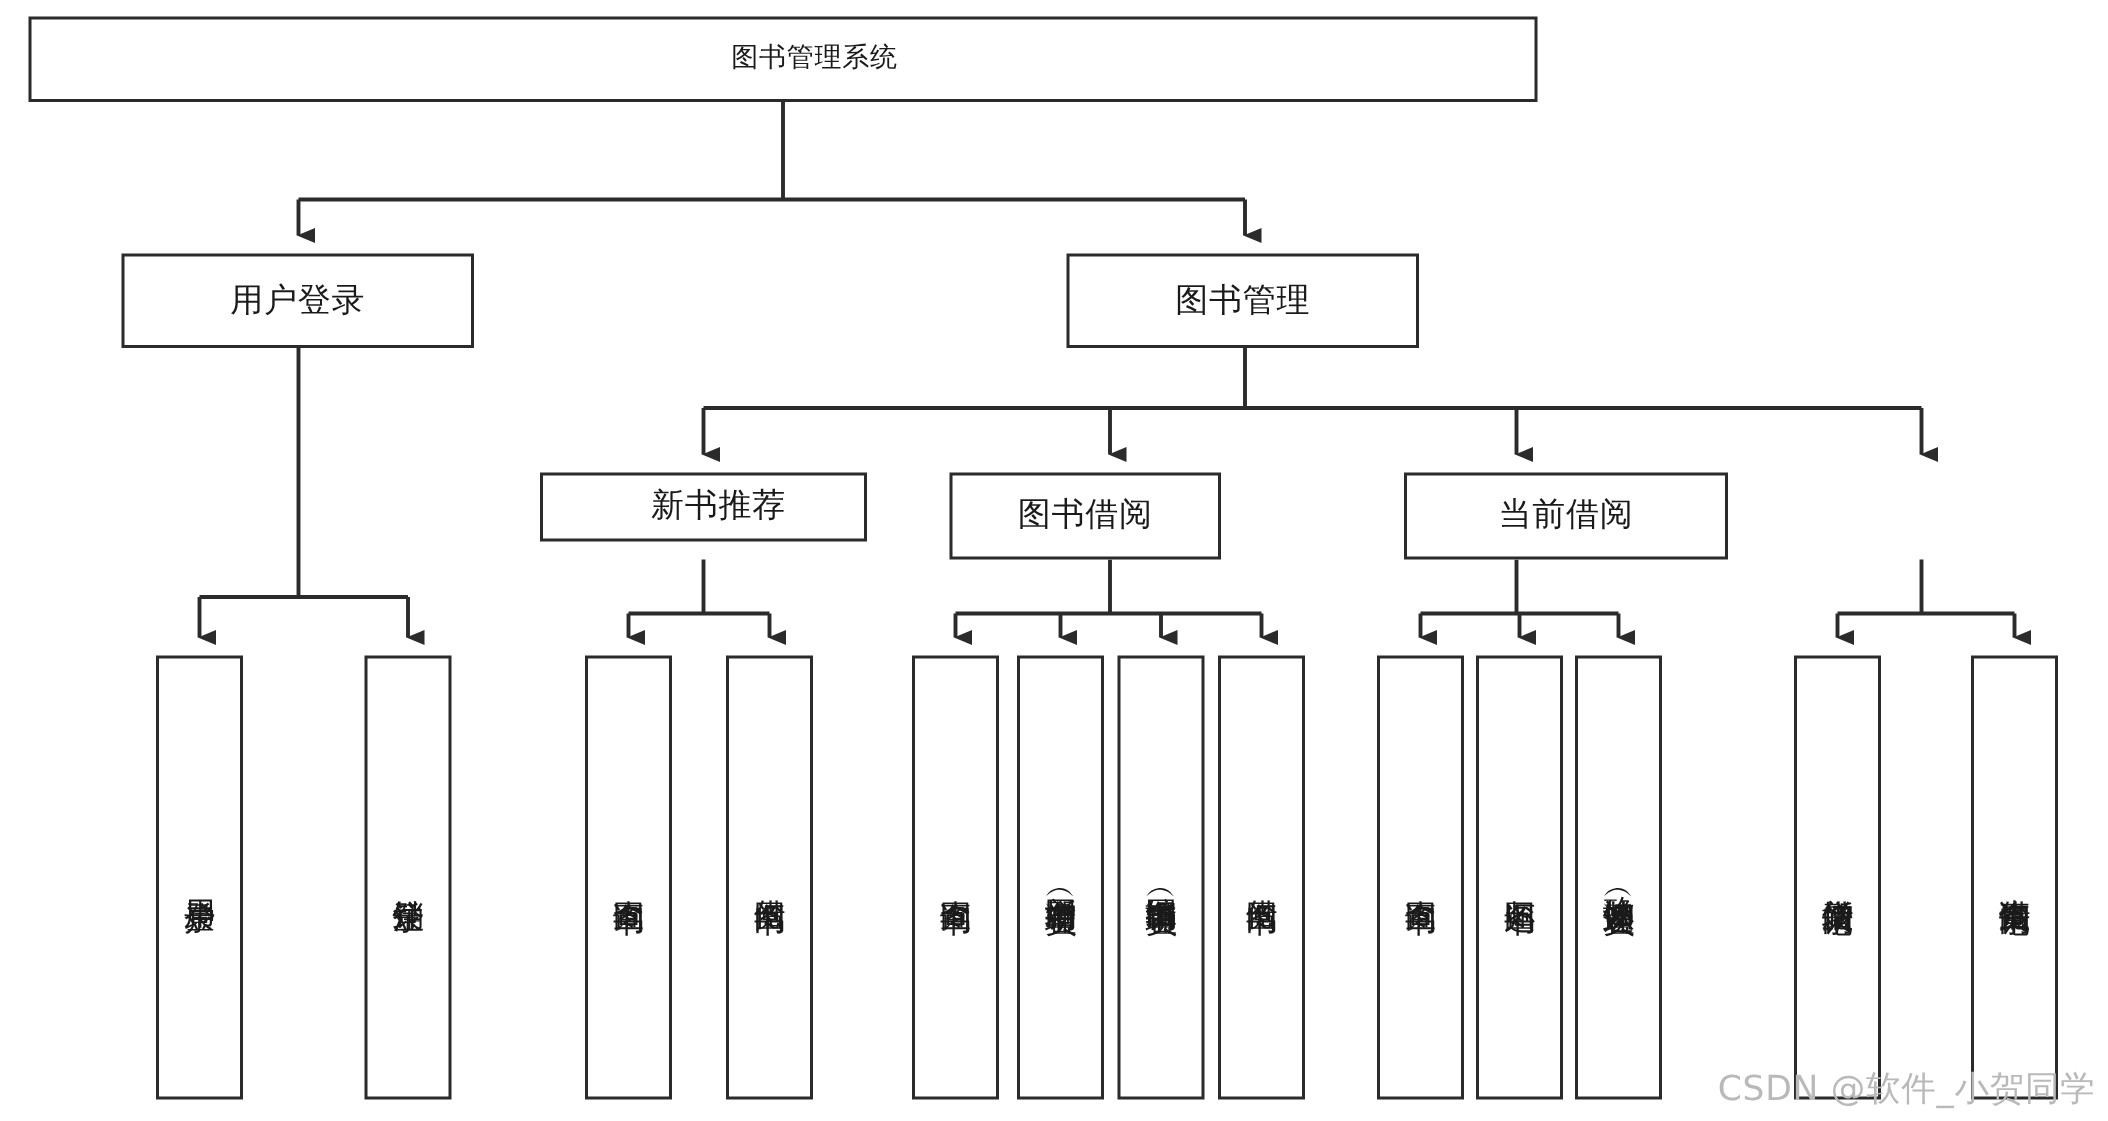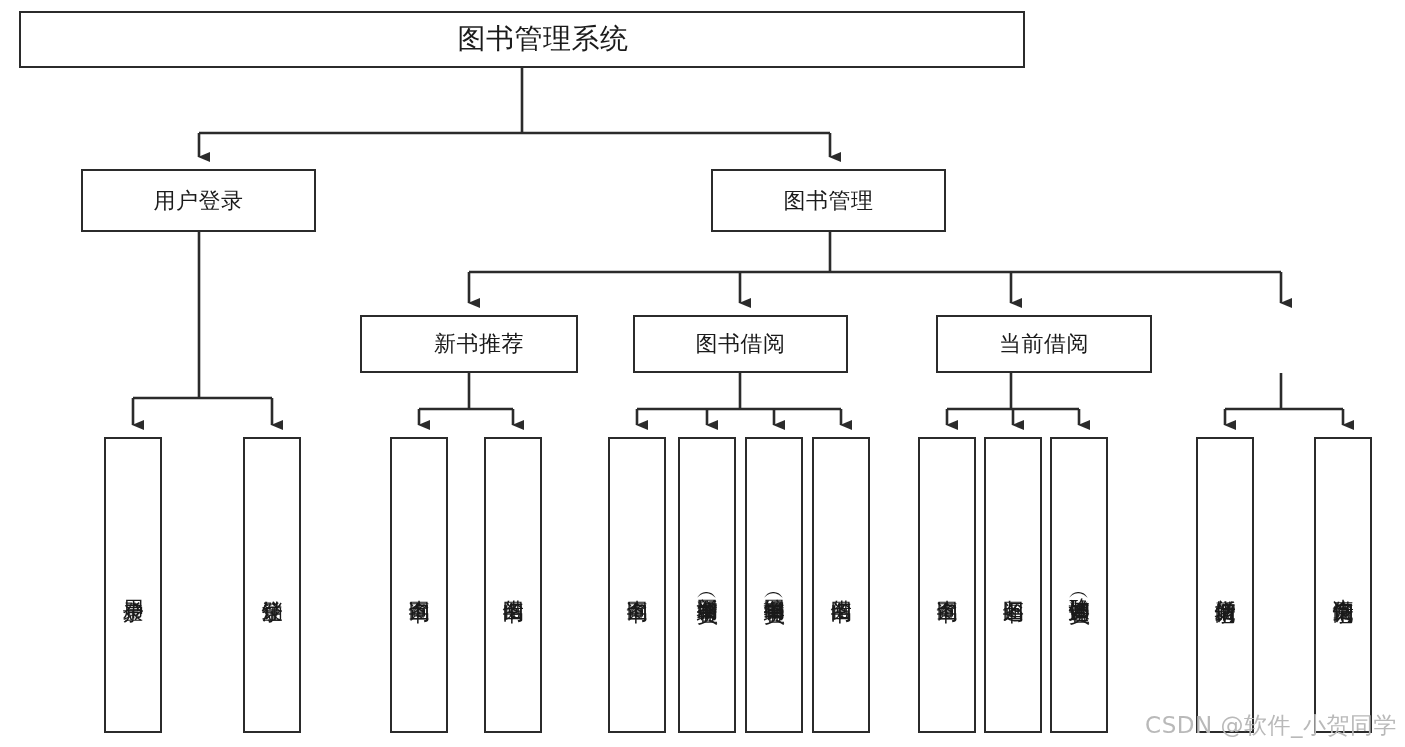--- a/index.html
+++ b/index.html
@@ -48,21 +48,21 @@
     letter-spacing: 1px;
     padding: 4px 0;
   }
   .node.vert .vtext {
     writing-mode: vertical-rl;
     text-orientation: upright;
     display: block;
     white-space: nowrap;
   }
   #root-node {
-    font-size: 28px;
+    font-size: 18px;
     padding-left: 42px;
   }
   #watermark {
     position: absolute;
     right: 8px;
     bottom: 6px;
     font-size: 23px;
     color: #b9b9b9;
     letter-spacing: 0.5px;
     z-index: 5;
@@ -128,24 +128,24 @@
     <span>图书管理系统</span>
   </div>
 
   <div class="node horiz" style="left:81px; top:169px; width:235px; height:63px;">
     <span>用户登录</span>
   </div>
   <div class="node horiz" style="left:711px; top:169px; width:235px; height:63px;">
     <span>图书管理</span>
   </div>
 
-  <div class="node horiz" style="left:360px; top:315px; width:218px; height:58px;padding-left:20px;">
+  <div class="node horiz" style="left:360px; top:315px; width:218px; height:46px;padding-left:20px;">
     <span>新书推荐</span>
   </div>
-  <div class="node horiz" style="left:633px; top:315px; width:215px; height:58px;">
+  <div class="node horiz" style="left:633px; top:315px; width:181px; height:58px;">
     <span>图书借阅</span>
   </div>
   <div class="node horiz" style="left:936px; top:315px; width:216px; height:58px;">
     <span>当前借阅</span>
   </div>
 
   <div class="node vert" style="left:104px; top:437px; width:58px; height:296px;">
     <span class="vtext">用户登录</span>
   </div>
   <div class="node vert" style="left:243px; top:437px; width:58px; height:296px;">

